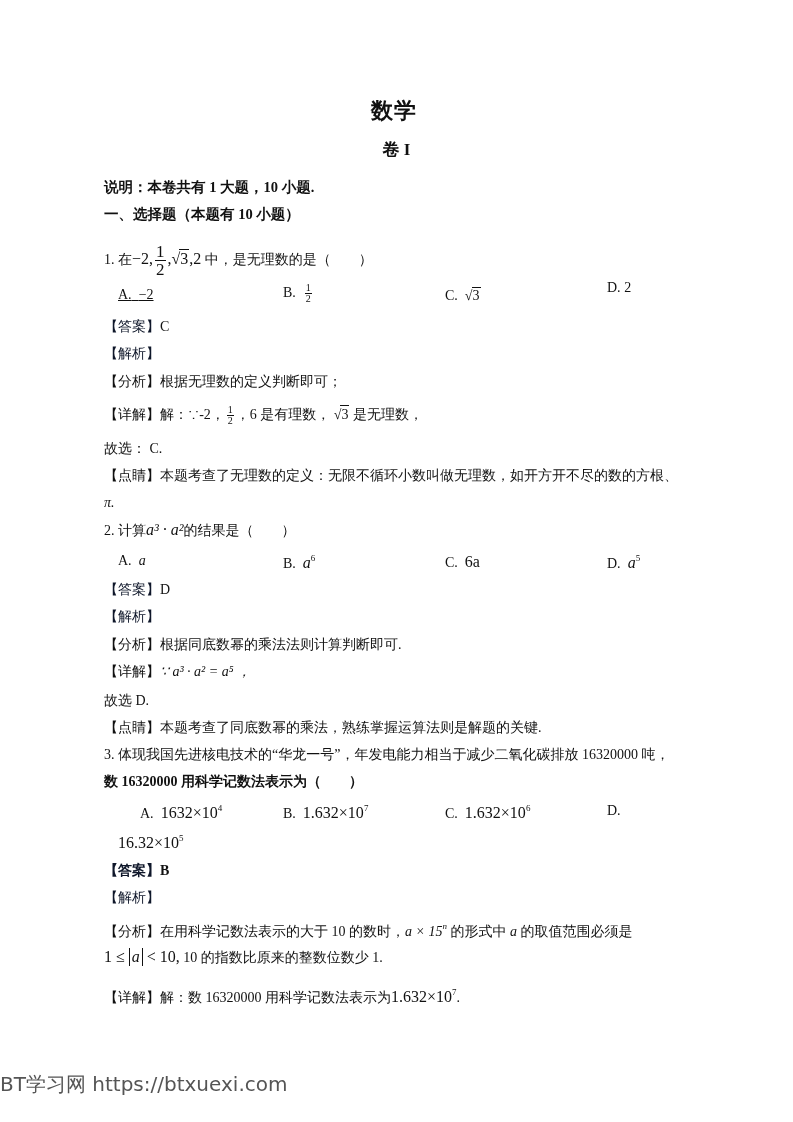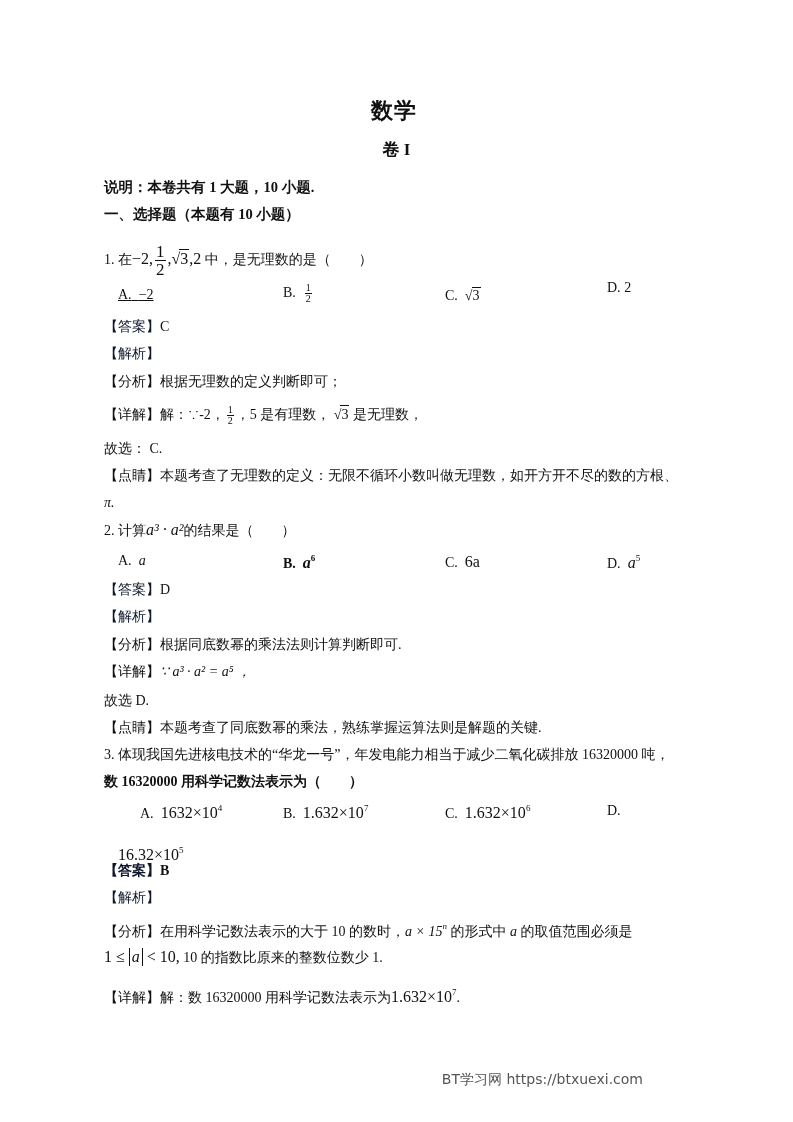--- a/index.html
+++ b/index.html
@@ -17,22 +17,22 @@
   .math { font-family: "Liberation Serif", "DejaVu Serif", serif; font-style: italic; }
   .mnum { font-family: "Liberation Serif", "DejaVu Serif", serif; font-size: 16px; }
   sup { font-size: 9px; vertical-align: 7px; font-style: normal; }
   .frac { display: inline-block; vertical-align: middle; text-align: center; line-height: 1; margin: 0 2px; }
   .frac .n { display: block; padding: 0 1px; border-bottom: 1px solid #111; }
   .frac .d { display: block; padding: 0 1px; }
   .frac.big { font-size: 17px; }
   .frac.small { font-size: 10px; }
   .sqrt { display: inline-block; }
   .sqrt .rad { display: inline-block; border-top: 1px solid #111; padding: 0 1px; margin-left: -1px; }
-  .footer { position: absolute; top: 1071px; left: 0; width: 643px; text-align: right;
-            font-family: "DejaVu Sans", "Liberation Sans", sans-serif; font-size: 14px; color: #555; }
+  .footer { position: absolute; top: 1071px; left: 0; width: 643px; text-align: left;
+            font-family: "DejaVu Sans", "Liberation Sans", sans-serif; font-size: 20px; color: #555; }
   .abs { display: inline-block; border-left: 1px solid #111; border-right: 1px solid #111;
          padding: 0 2px; line-height: 18px; font-style: italic; }
 </style>
 </head>
 <body>
 
 <div class="page">
 
   <div class="title">数学</div>
   <div class="subtitle">卷 I</div>
@@ -60,36 +60,36 @@
   </div>
 
   <div class="line" style="top:318px;">
     <span class="label-blue">【答案】</span><span>C</span>
   </div>
   <div class="line label-blue" style="top:345px;">【解析】</div>
   <div class="line" style="top:373px;font-family:Liberation Mono, monospace;">
     <span>【分析】</span><span>根据无理数的定义判断即可；</span>
   </div>
   <div class="line" style="top:405px;">
-    <span>【详解】</span><span>解：∵-2，</span><span class="frac small"><span class="n">1</span><span class="d">2</span></span><span>，5 是有理数，</span> √<span class="sqrt"><span class="rad">3</span></span> <span>是无理数，</span>
+    <span>【详解】</span><span>解：∵-2，</span><span class="frac small"><span class="n">1</span><span class="d">2</span></span><span>，6 是有理数，</span> √<span class="sqrt"><span class="rad">3</span></span> <span>是无理数，</span>
   </div>
   <div class="line" style="top:440px;font-family:Liberation Serif, serif;">故选：  C.</div>
   <div class="line" style="top:467px;">
     <span>【点睛】</span><span>本题考查了无理数的定义：无限不循环小数叫做无理数，如开方开不尽的数的方根、</span>
   </div>
   <div class="line math" style="top:494px;">π.</div>
 
   <div class="line" style="top:521px;">
     <span>2.</span>
     <span>计算</span><span class="math mnum">a³ · a²</span><span>的结果是（　　）</span>
   </div>
   <div class="opt" style="top:553px;left:118px;">
     <span>A.</span>&nbsp;&nbsp;<span class="math">a</span>
   </div>
-  <div class="opt" style="top:553px;left:283px;font-weight:bold;">
+  <div class="opt" style="top:553px;left:283px;">
     <span>B.</span>&nbsp;&nbsp;<span class="math mnum">a</span><sup>6</sup>
   </div>
   <div class="opt" style="top:553px;left:445px;">
     <span>C.</span>&nbsp;&nbsp;<span class="mnum">6a</span>
   </div>
   <div class="opt" style="top:553px;left:607px;">
     <span>D.</span>&nbsp;&nbsp;<span class="math mnum">a</span><sup>5</sup>
   </div>
 
   <div class="line" style="top:581px;">
@@ -115,21 +115,21 @@
   <div class="opt" style="top:803px;left:118px;margin-left:22px;">
     <span>A.</span>&nbsp;&nbsp;<span class="mnum">1632×10</span><sup>4</sup>
   </div>
   <div class="opt" style="top:803px;left:283px;">
     <span>B.</span>&nbsp;&nbsp;<span class="mnum">1.632×10</span><sup>7</sup>
   </div>
   <div class="opt" style="top:803px;left:445px;">
     <span>C.</span>&nbsp;&nbsp;<span class="mnum">1.632×10</span><sup>6</sup>
   </div>
   <div class="opt" style="top:803px;left:607px;">D.</div>
-  <div class="opt" style="top:833px;left:118px;margin-top:12px;">
+  <div class="opt" style="top:833px;left:118px;">
     <span class="mnum">16.32×10</span><sup>5</sup>
   </div>
 
   <div class="line" style="top:862px;font-weight:bold;">
     <span class="label-blue">【答案】</span><span>B</span>
   </div>
   <div class="line label-blue" style="top:889px;">【解析】</div>
   <div class="line" style="top:917px;">
     <span>【分析】</span><span>在用科学记数法表示的大于 10 的数时，</span><span class="math">a × 15</span><sup class="math">n</sup> <span>的形式中</span> <span class="math">a</span> <span>的取值范围必须是</span>
   </div>

